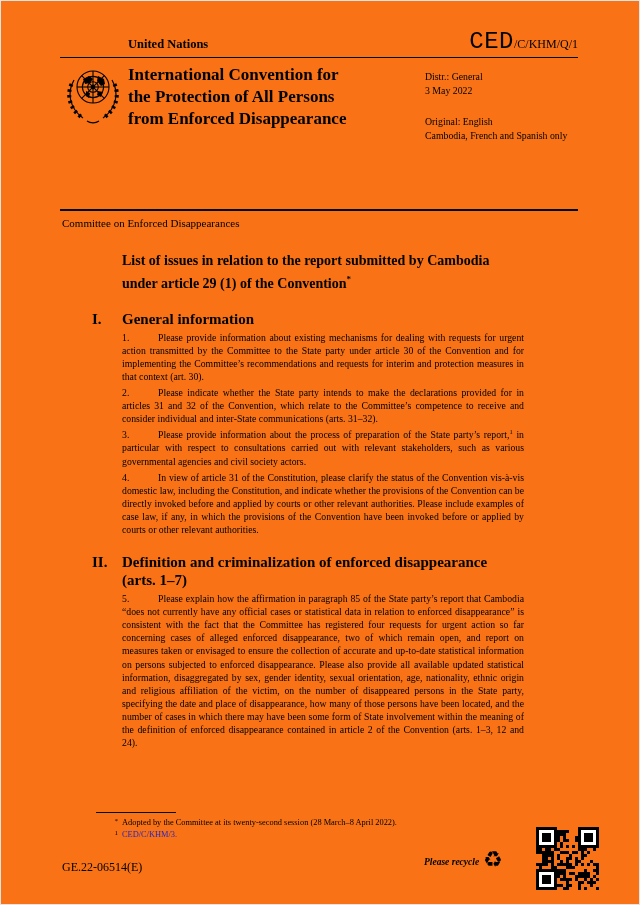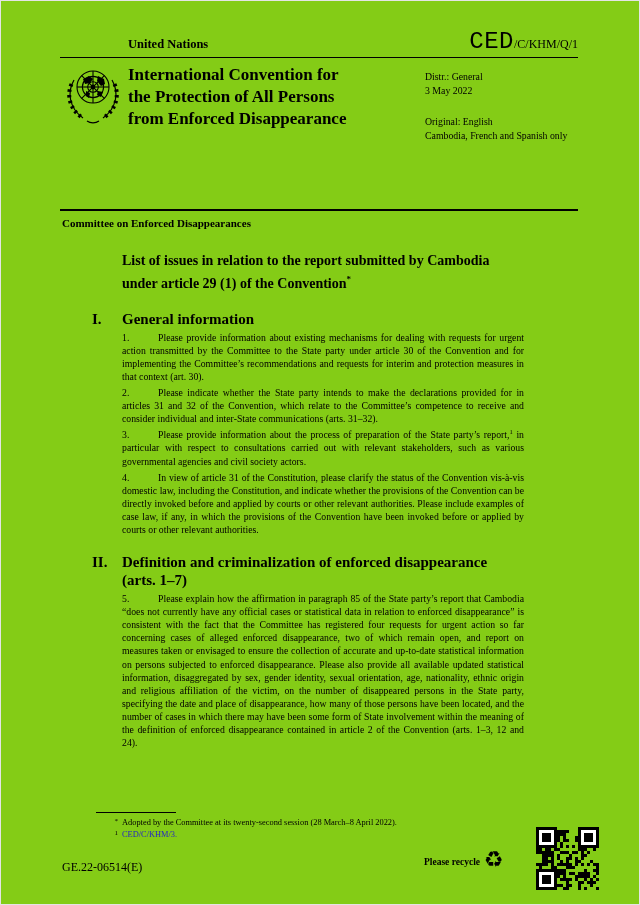--- a/index.html
+++ b/index.html
@@ -1,54 +1,54 @@
 <!DOCTYPE html>
 <html><head>
 <meta charset="utf-8">
 <style>
   html,body{margin:0;padding:0;background:#fff;}
   .page{
-    position:relative;width:640px;height:905px;background:#84cc16;
+    position:relative;width:640px;height:905px;background:#f97316;
     font-family:"Liberation Serif","DejaVu Serif",serif;color:#000;
     margin:0 auto;overflow:hidden;box-shadow:inset 0 0 0 1px #e4e4e4;
   }
   
   .un-label{position:absolute;left:128px;top:37px;font-size:12.5px;font-weight:bold;}
   .doc-symbol{position:absolute;right:62px;top:28px;white-space:nowrap;}
   .doc-symbol .sym-main{font-size:24px;letter-spacing:.5px;font-family:Liberation Mono, monospace;}
   .doc-symbol .sym-suffix{font-size:12px;}
   .header-rule{position:absolute;left:60px;right:62px;top:57px;border-top:1.6px solid #000;}
   .emblem{position:absolute;left:62px;top:62px;width:62px;height:72px;}
   .conv-title{position:absolute;left:128px;top:64px;font-size:17px;font-weight:bold;
     line-height:22px;white-space:pre-line;}
   .distr-block{position:absolute;left:425px;top:70px;font-size:9.8px;line-height:13.5px;}
   .distr-block .grp2{margin-top:18px;}
   .thick-rule{position:absolute;left:60px;right:62px;top:209px;border-top:2.6px solid #000;}
-  .committee{position:absolute;left:62px;top:217px;font-size:11px;font-weight:bold;}
+  .committee{position:absolute;left:62px;top:217px;font-size:11px;font-weight:normal;}
   
   .main{position:absolute;left:122px;top:252px;width:402px;}
   .doc-title{font-size:14px;font-weight:bold;line-height:18px;white-space:pre-line;width:430px;margin:0;}
   .doc-title sup{font-size:9px;}
   .sec-h{position:relative;font-size:15px;font-weight:bold;line-height:18px;
     margin:17px 0 0 0;white-space:pre-line;}
   .sec-h .numeral{position:absolute;left:-30px;top:0;white-space:nowrap;}
   .body-p{font-size:9.75px;line-height:13.1px;text-align:justify;margin:3px 0 0 0;}
   .body-p .pnum{display:inline-block;width:36px;}
   .body-p sup{font-size:6.5px;line-height:0;}
   
   .footnote-rule{position:absolute;left:96px;top:812px;width:80px;border-top:1.2px solid #000;}
   .footnotes{position:absolute;left:96px;top:817px;width:370px;font-size:8.4px;line-height:11.5px;}
   .fn{display:flex;}
   .fn .fn-marker{flex:0 0 22px;text-align:right;padding-right:4px;font-size:7px;
     position:relative;top:-1px;}
   .fn .fn-text{flex:1;}
   
   .ge-number{position:absolute;left:62px;top:860px;font-size:12px;}
   .recycle{position:absolute;left:424px;top:846px;display:flex;align-items:center;height:32px;}
-  .recycle .recycle-label{font-size:9.5px;font-weight:bold;}
+  .recycle .recycle-label{font-size:9.5px;font-weight:bold;font-style:italic;}
   .recycle .recycle-glyph{font-family:"DejaVu Sans",sans-serif;font-size:22px;
     line-height:1;margin-left:4px;position:relative;top:-2px;}
   .qr{position:absolute;left:536px;top:827px;width:63px;height:63px;}
 </style>
 </head>
 <body>
 
 <div class="page">
 
   <div class="un-label">United Nations</div>

